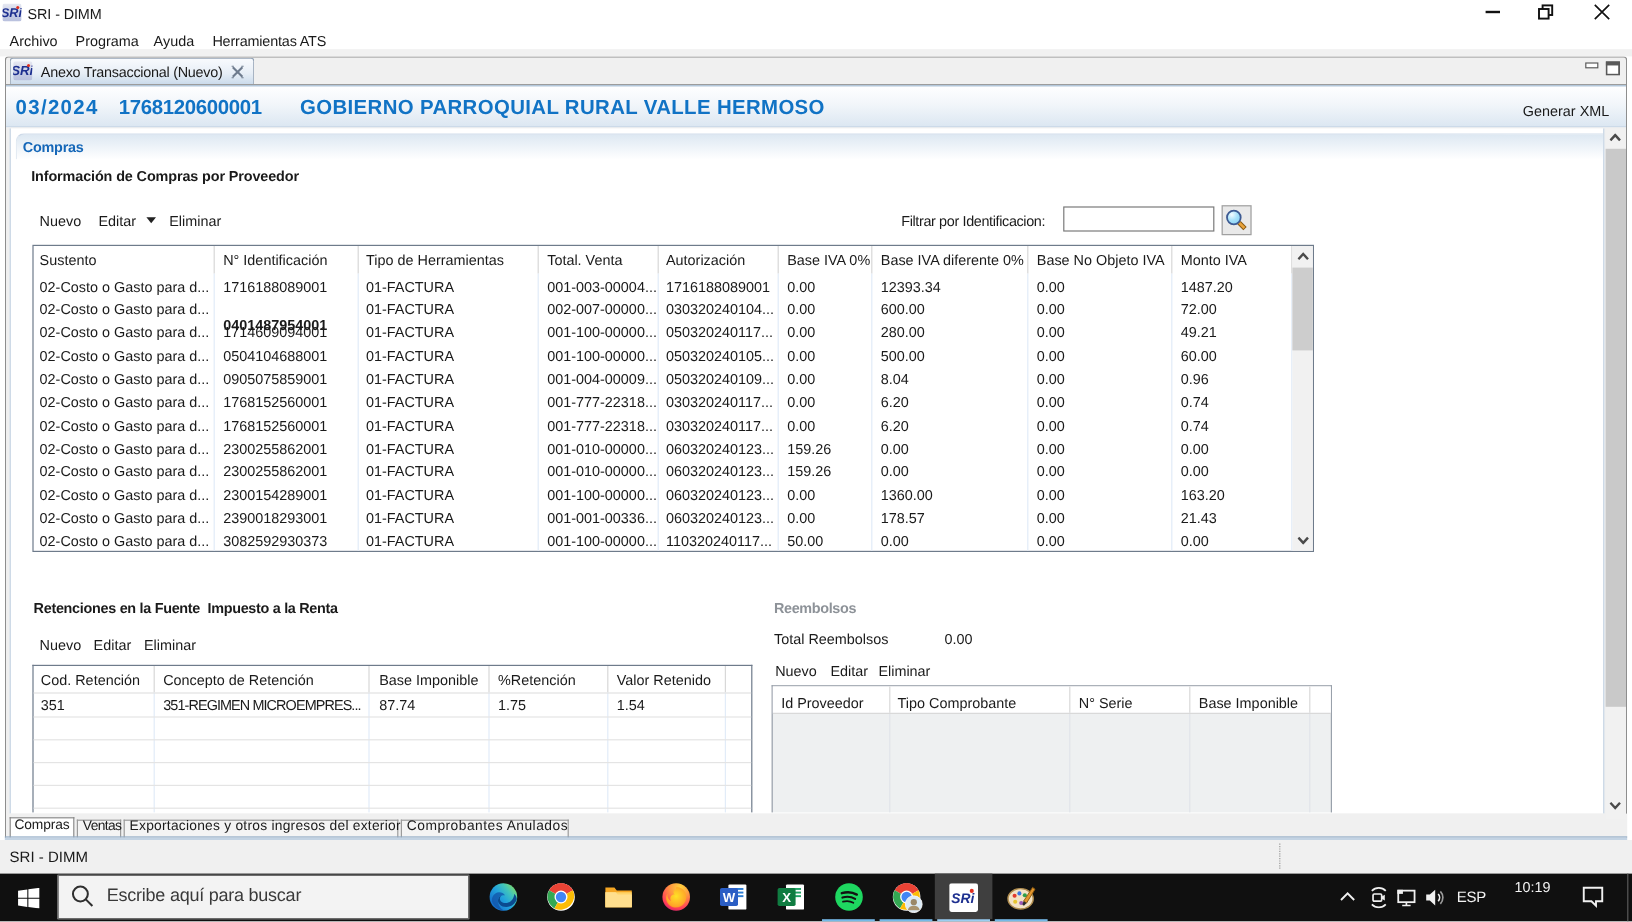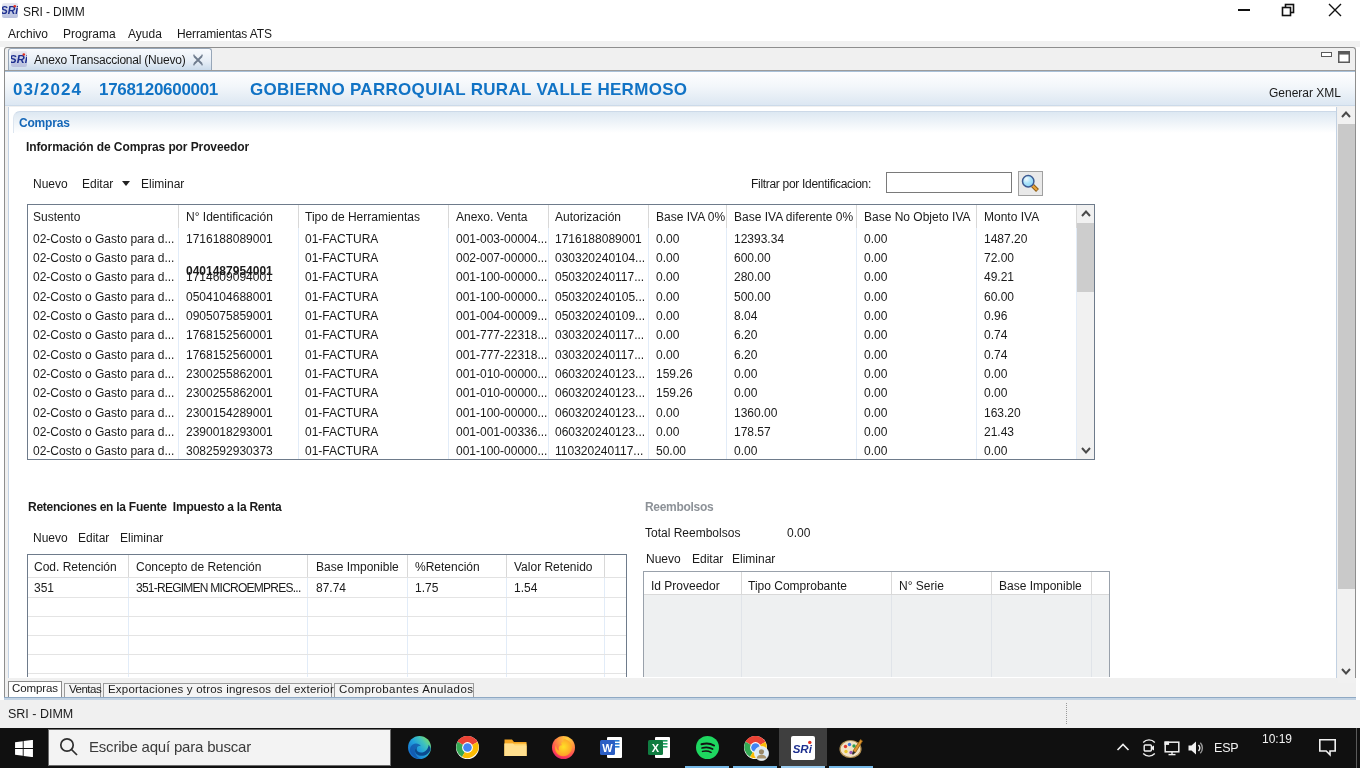--- a/index.html
+++ b/index.html
@@ -86,21 +86,21 @@
       </radialGradient>
     </defs>
 <line x1="11.5" y1="11.5" x2="16.5" y2="16.5" stroke="#8a5a10" stroke-width="4"></line>
 <line x1="11.5" y1="11.5" x2="16" y2="16" stroke="#e8a33d" stroke-width="2.2"></line>
 <circle cx="7.2" cy="7.2" r="5.7" fill="url(#lens)" stroke="#3d5a92" stroke-width="1.5"></circle>
 </svg>
 <div class="ab" style="left:27px;top:204px;width:1068px;height:256px;border:1px solid #6e7b8b;background:#fff;"></div>
 <div class="t" style="left:33px;top:210px;font-size:12px;">Sustento</div>
 <div class="t" style="left:186px;top:210px;font-size:12px;">N° Identificación</div>
 <div class="t" style="left:305px;top:210px;font-size:12px;">Tipo de Herramientas</div>
-<div class="t" style="left:456px;top:210px;font-size:12px;">Anexo. Venta</div>
+<div class="t" style="left:456px;top:210px;font-size:12px;">Total. Venta</div>
 <div class="t" style="left:555px;top:210px;font-size:12px;">Autorización</div>
 <div class="t" style="left:656px;top:210px;font-size:12px;">Base IVA 0%</div>
 <div class="t" style="left:734px;top:210px;font-size:12px;">Base IVA diferente 0%</div>
 <div class="t" style="left:864px;top:210px;font-size:12px;">Base No Objeto IVA</div>
 <div class="t" style="left:984px;top:210px;font-size:12px;">Monto IVA</div>
 <div class="ab" style="left:178px;top:205px;width:1px;height:23px;background:#d8d8d8;"></div>
 <div class="ab" style="left:178px;top:228px;width:1px;height:231px;background:#e2ecf8;"></div>
 <div class="ab" style="left:298px;top:205px;width:1px;height:23px;background:#d8d8d8;"></div>
 <div class="ab" style="left:298px;top:228px;width:1px;height:231px;background:#e2ecf8;"></div>
 <div class="ab" style="left:448px;top:205px;width:1px;height:23px;background:#d8d8d8;"></div>

